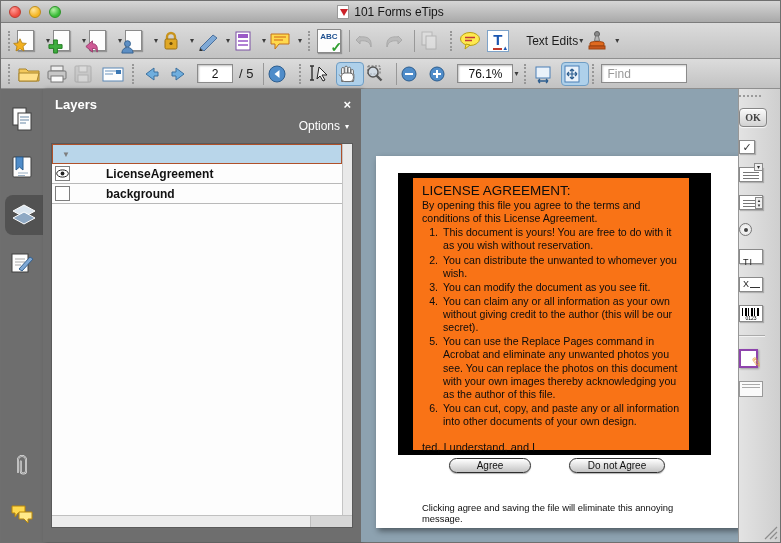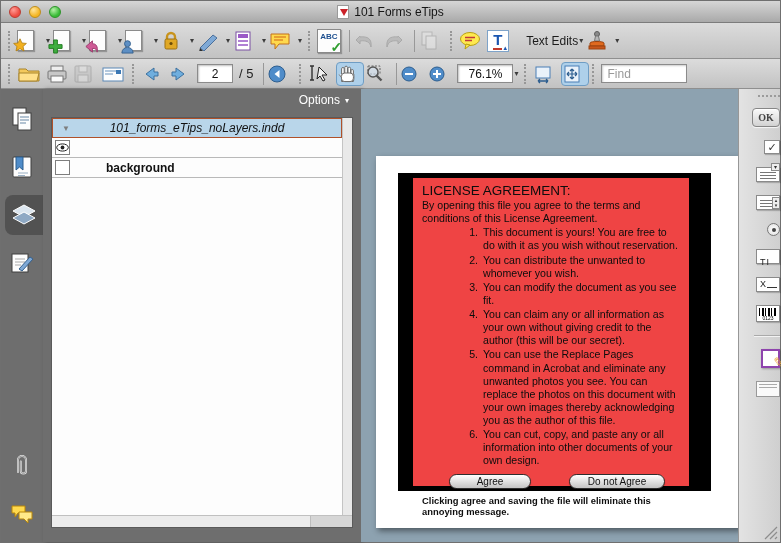--- a/index.html
+++ b/index.html
@@ -66,35 +66,35 @@
   .lrow { height:20px; display:flex; align-items:center; border-bottom:1px solid #b9b9b9; font-size:12px; color:#111; background:#fdfdfd; }
   .lrow.selected { background:#b9d6ea; border:1px solid #b0512a; }
   .disc { width:26px; text-align:center; color:#7e7e7e; font-size:8px; }
   .row-title { flex:1; text-align:center; font-style:italic; margin-right:26px; }
   .eyebox { width:15px; height:15px; border:1px solid #7e7e7e; background:#fff; margin-left:3px; display:flex; align-items:center; justify-content:center; }
   .layer-label { font-weight:bold; padding-left:36px; }
 
   
   .docarea { flex:1; background:#8da2b0; position:relative; min-width:0; }
   .page { position:absolute; left:15px; top:67px; width:364px; height:372px; background:#fff; box-shadow:2px 3px 6px rgba(0,0,0,.45); }
-  .blackbox { position:absolute; left:22px; top:17px; width:313px; height:318px; border-style:solid; border-color:#000; border-width:5px 22px 5px 15px; background:#ef4444; }
+  .blackbox { position:absolute; left:22px; top:17px; width:313px; height:282px; border-style:solid; border-color:#000; border-width:5px 22px 5px 15px; background:#f97316; }
   .license { padding:5px 8px 0 9px; color:#0d0d0d; }
   .lic-head { font-size:13.5px; margin-bottom:1px; }
   .lic-intro { font-size:10.6px; line-height:1.24; }
   .lic-list { list-style-position:outside; padding-left:19px; margin:1px 0 0 0; font-size:10.6px; line-height:1.24; }
-  .lic-list li { padding-left:2px; margin-bottom:1px;margin-left:40px; }
+  .lic-list li { padding-left:2px; margin-bottom:1px; }
   .lic-partial { font-size:11px; margin-top:13px; }
   .btn-row { display:flex; justify-content:space-between; padding:5px 16px 0 18px; }
   .pill { height:15px; border:1px solid #2e2e2e; border-radius:8px; background:linear-gradient(#ffffff,#c4c4c4); font-size:10px; color:#111; display:flex; align-items:center; justify-content:center; box-shadow:0 1px 1px rgba(0,0,0,.3); }
   .pill.agree { width:82px;margin-left:9px; }
   .pill.disagree { width:96px; }
-  .lic-footer { font-size:9.4px; font-weight:bold; margin-top:6px; }
-
-  
-  .rightstrip { flex:0 0 42px; background:linear-gradient(90deg,#e3e3e3,#cfcfcf); border-left:1px solid #979797; display:flex; flex-direction:column; align-items:flex-end; padding-top:6px; position:relative; }
+  .lic-footer { font-size:9.4px; font-weight:normal; margin-top:29px; }
+
+  
+  .rightstrip { flex:0 0 42px; background:linear-gradient(90deg,#e3e3e3,#cfcfcf); border-left:1px solid #979797; display:flex; flex-direction:column; align-items:flex-start; padding-top:6px; position:relative; }
   .hgrip { width:22px; height:5px; border-top:2px dotted #9b9b9b; margin-bottom:8px; }
   .rbtn { margin-bottom:13px; display:flex; align-items:center; justify-content:center; }
   .ok-btn { width:28px; height:19px; border:1px solid #868686; border-radius:4px; background:linear-gradient(#fafafa,#d2d2d2); font-size:10px; font-weight:bold; color:#444; font-family:"Liberation Serif",serif; display:flex; align-items:center; justify-content:center; box-shadow:0 1px 1px rgba(255,255,255,.8), inset 0 1px 0 #fff; }
   .chk { width:16px; height:14px; background:#fff; border:1px solid #8a8a8a; font-size:11px; color:#333; display:flex; align-items:center; justify-content:center; box-shadow:1px 1px 1px rgba(0,0,0,.2); }
   .fieldbox { position:relative; width:24px; height:15px; background:#fff; border:1px solid #8a8a8a; box-shadow:1px 1px 1px rgba(0,0,0,.2); }
   .lines { position:absolute; left:3px; right:3px; top:4px; height:7px; background:repeating-linear-gradient(#777 0 1px, transparent 1px 3px); }
   .mini-dd { position:absolute; right:-1px; top:-5px; width:9px; height:8px; background:#eee; border:1px solid #8a8a8a; font-size:6px; color:#333; line-height:7px; text-align:center; }
   .mini-spin { position:absolute; right:-1px; top:1px; width:8px; height:12px; background:#eee; border:1px solid #8a8a8a; font-size:5px; color:#333; line-height:5px; text-align:center; }
   .radio-ic { width:13px; height:13px; border-radius:50%; border:1px solid #777; background:radial-gradient(#fff,#ddd); display:flex; align-items:center; justify-content:center; }
   .radio-ic::after { content:""; width:4px; height:4px; border-radius:50%; background:#444; }
@@ -493,38 +493,42 @@
         <span class="ic">
             <svg width="26" height="22" viewBox="0 0 26 22">
               <path d="M3 3 h13 v7 h-7 l-3 4 v-4 H3z" fill="#ffd94d" stroke="#b8860b"></path>
               <path d="M10 9 h13 v7 h-4 v4 l-4-4 h-5z" fill="#ffe98a" stroke="#b8860b"></path>
             </svg>
           </span>
       </span>
     </div>
 
     <div class="panelwrap">
+      <div class="panel-head">
+        <span class="panel-title">Layers</span>
+        <span class="panel-close">×</span>
+      </div>
       <div class="panel-options">
         <span class="options-label">Options</span>
         <span class="options-caret">▾</span>
       </div>
       <div class="panel-body">
         <div class="rows-area">
           <div class="rows">
             <div class="lrow selected">
               <span class="disc">▼</span>
-              <span class="row-title">101_forms_eTips_noLayers.indd</span>
             </div>
             <div class="lrow">
               <span class="eyebox">
                 <svg width="13" height="9" viewBox="0 0 13 9">
                     <ellipse cx="6.5" cy="4.5" rx="5.8" ry="3.6" fill="#fff" stroke="#222"></ellipse>
                     <circle cx="6.5" cy="4.5" r="1.9" fill="#222"></circle>
                   </svg>
               </span>
+              <span class="layer-label">LicenseAgreement</span>
             </div>
             <div class="lrow">
               <span class="eyebox"></span>
               <span class="layer-label">background</span>
             </div>
           </div>
           <div class="vscroll"></div>
         </div>
         <div class="status-strip">
           <span class="status-corner"></span>
@@ -539,20 +543,21 @@
             <div class="lic-head">LICENSE AGREEMENT:</div>
             <div class="lic-intro">By opening this file you agree to the terms and conditions of this License Agreement.</div>
             <ol class="lic-list">
                 <li>This document is yours! You are free to do with it as you wish without reservation.</li>
                 <li>You can distribute the unwanted to whomever you wish.</li>
                 <li>You can modify the document as you see fit.</li>
                 <li>You can claim any or all information as your own without giving credit to the author (this will be our secret).</li>
                 <li>You can use the Replace Pages command in Acrobat and eliminate any unwanted photos you see. You can replace the photos on this document with your own images thereby acknowledging you as the author of this file.</li>
                 <li>You can cut, copy, and paste any or all information into other documents of your own design.</li>
               </ol>
+            <div class="lic-partial">ted, I understand, and I</div>
             <div class="btn-row">
               <span class="pill agree">Agree</span>
               <span class="pill disagree">Do not Agree</span>
             </div>
             <div class="lic-footer">Clicking agree and saving the file will eliminate this annoying message.</div>
           </div>
         </div>
       </div>
     </div>
 

